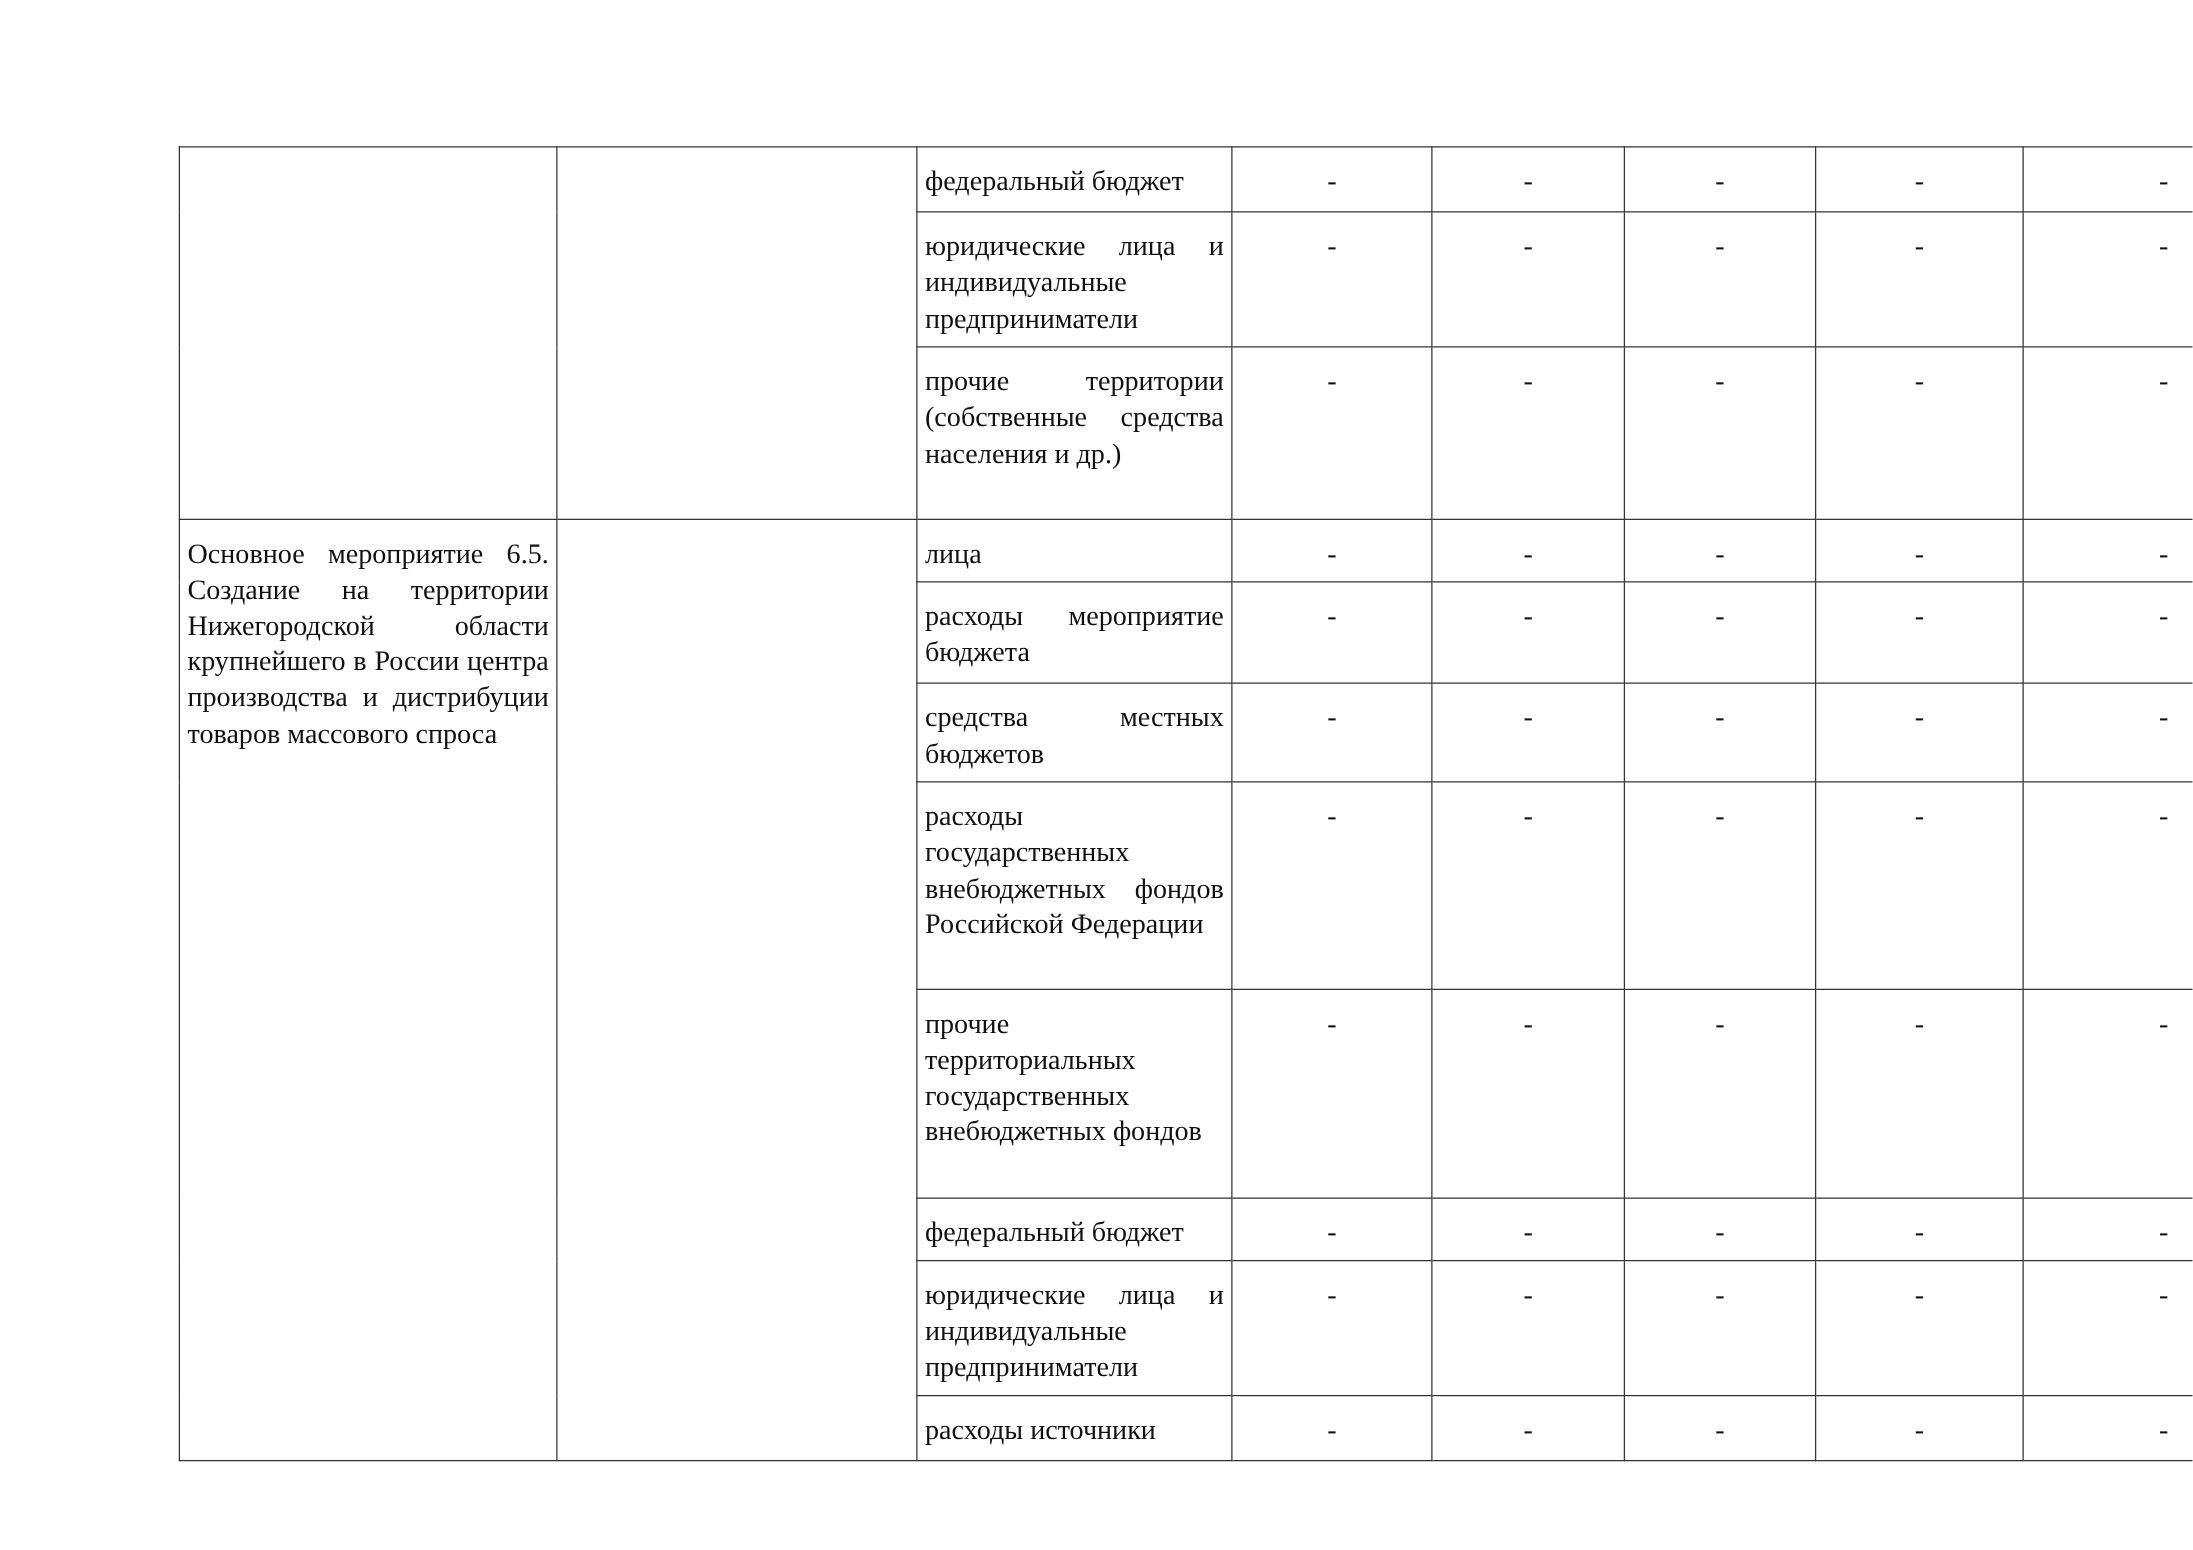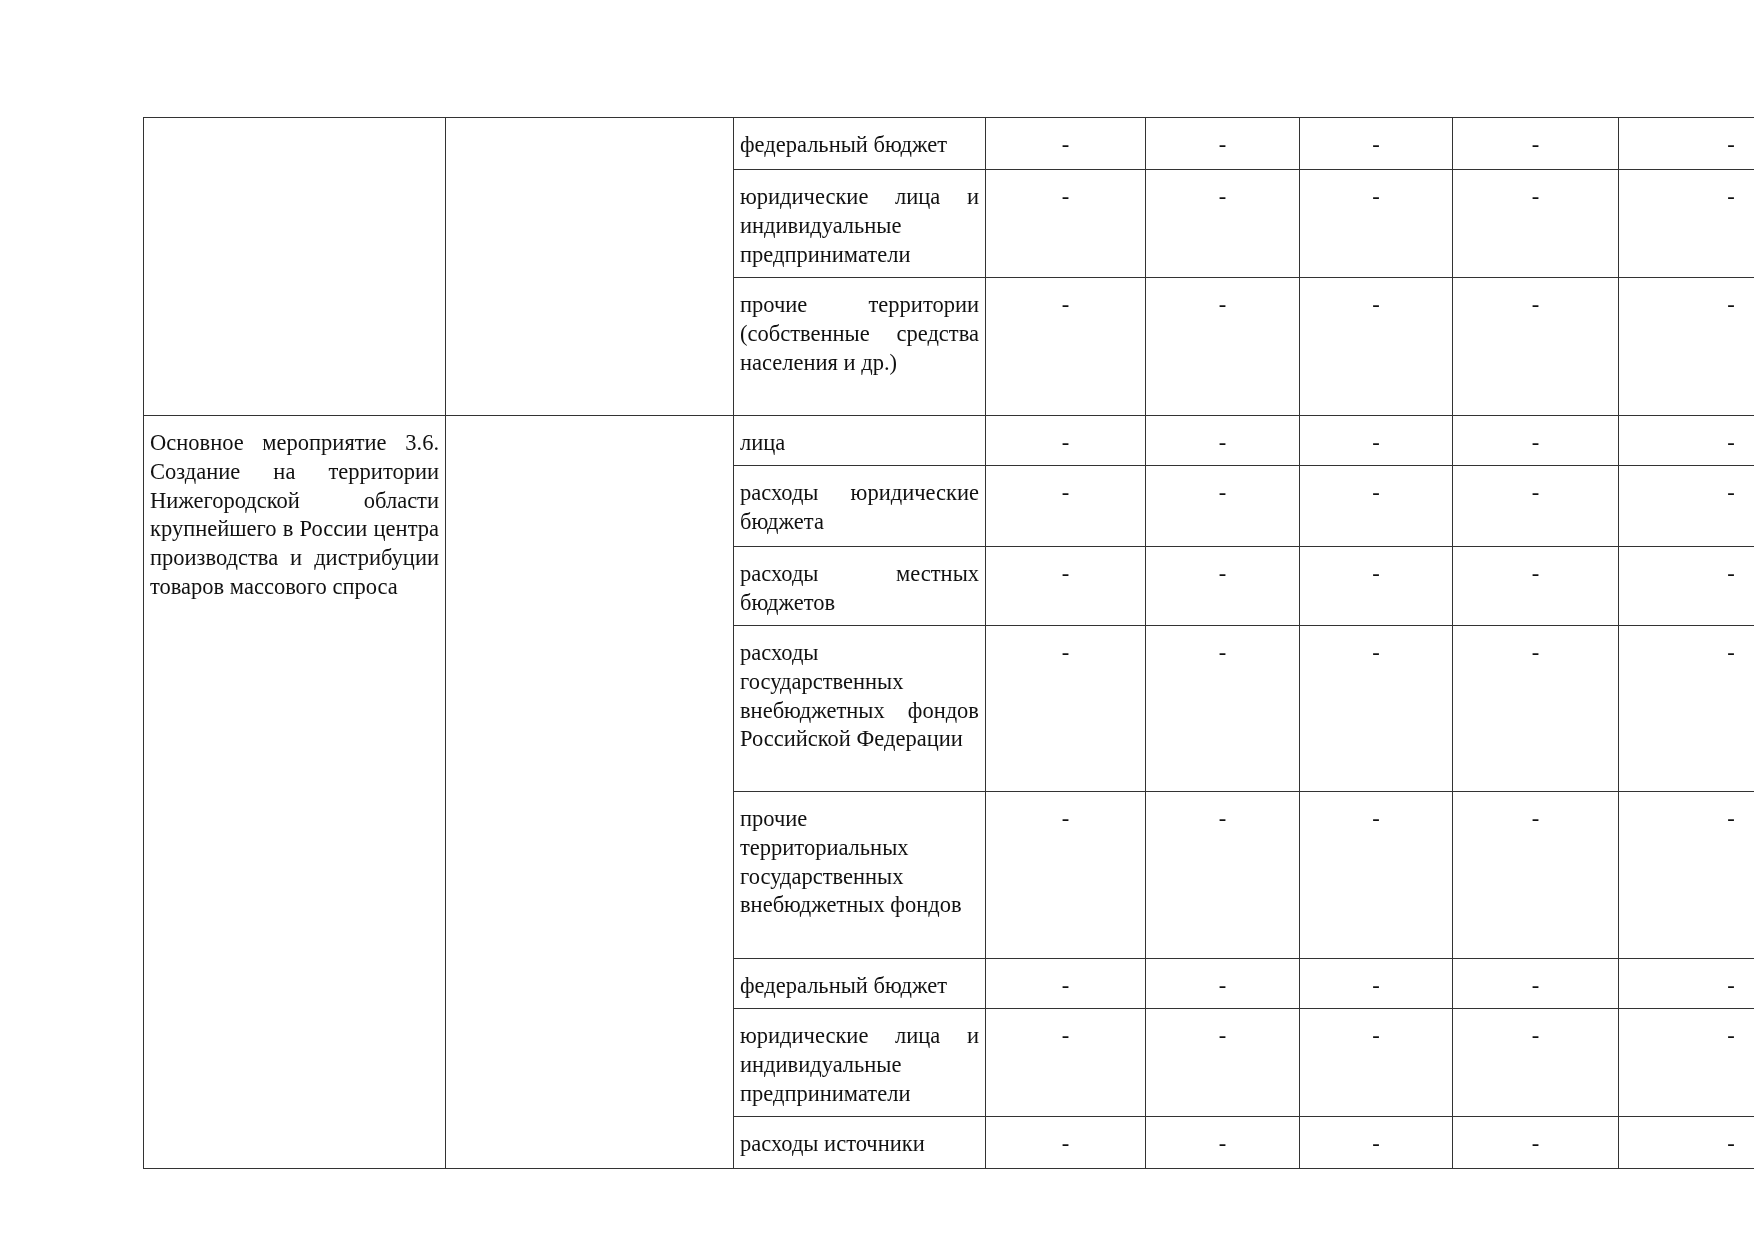--- a/index.html
+++ b/index.html
@@ -99,21 +99,21 @@
           </td>
           <td>
             <div class="dash">-</div>
           </td>
           <td>
             <div class="dash">-</div>
           </td>
         </tr>
         <tr style="height: 50px;">
           <td rowspan="8">
-            <div class="txt">Основное мероприятие 3.6. Создание на территории Нижегородской области крупнейшего в России центра производства и дистрибуции товаров массового спроса</div>
+            <div class="txt">Основное мероприятие 6.5. Создание на территории Нижегородской области крупнейшего в России центра производства и дистрибуции товаров массового спроса</div>
           </td>
           <td rowspan="8">
             <div class="txt"></div>
           </td>
           <td>
             <div class="txt">лица</div>
           </td>
           <td>
             <div class="dash">-</div>
           </td>
@@ -128,21 +128,21 @@
           </td>
           <td>
             <div class="dash">-</div>
           </td>
           <td>
             <div class="dash">-</div>
           </td>
         </tr>
         <tr style="height: 81px;">
           <td>
-            <div class="txt">расходы юридические бюджета</div>
+            <div class="txt">расходы мероприятие бюджета</div>
           </td>
           <td>
             <div class="dash">-</div>
           </td>
           <td>
             <div class="dash">-</div>
           </td>
           <td>
             <div class="dash">-</div>
           </td>
@@ -151,21 +151,21 @@
           </td>
           <td>
             <div class="dash">-</div>
           </td>
           <td>
             <div class="dash">-</div>
           </td>
         </tr>
         <tr style="height: 79px;">
           <td>
-            <div class="txt">расходы местных бюджетов</div>
+            <div class="txt">средства местных бюджетов</div>
           </td>
           <td>
             <div class="dash">-</div>
           </td>
           <td>
             <div class="dash">-</div>
           </td>
           <td>
             <div class="dash">-</div>
           </td>

